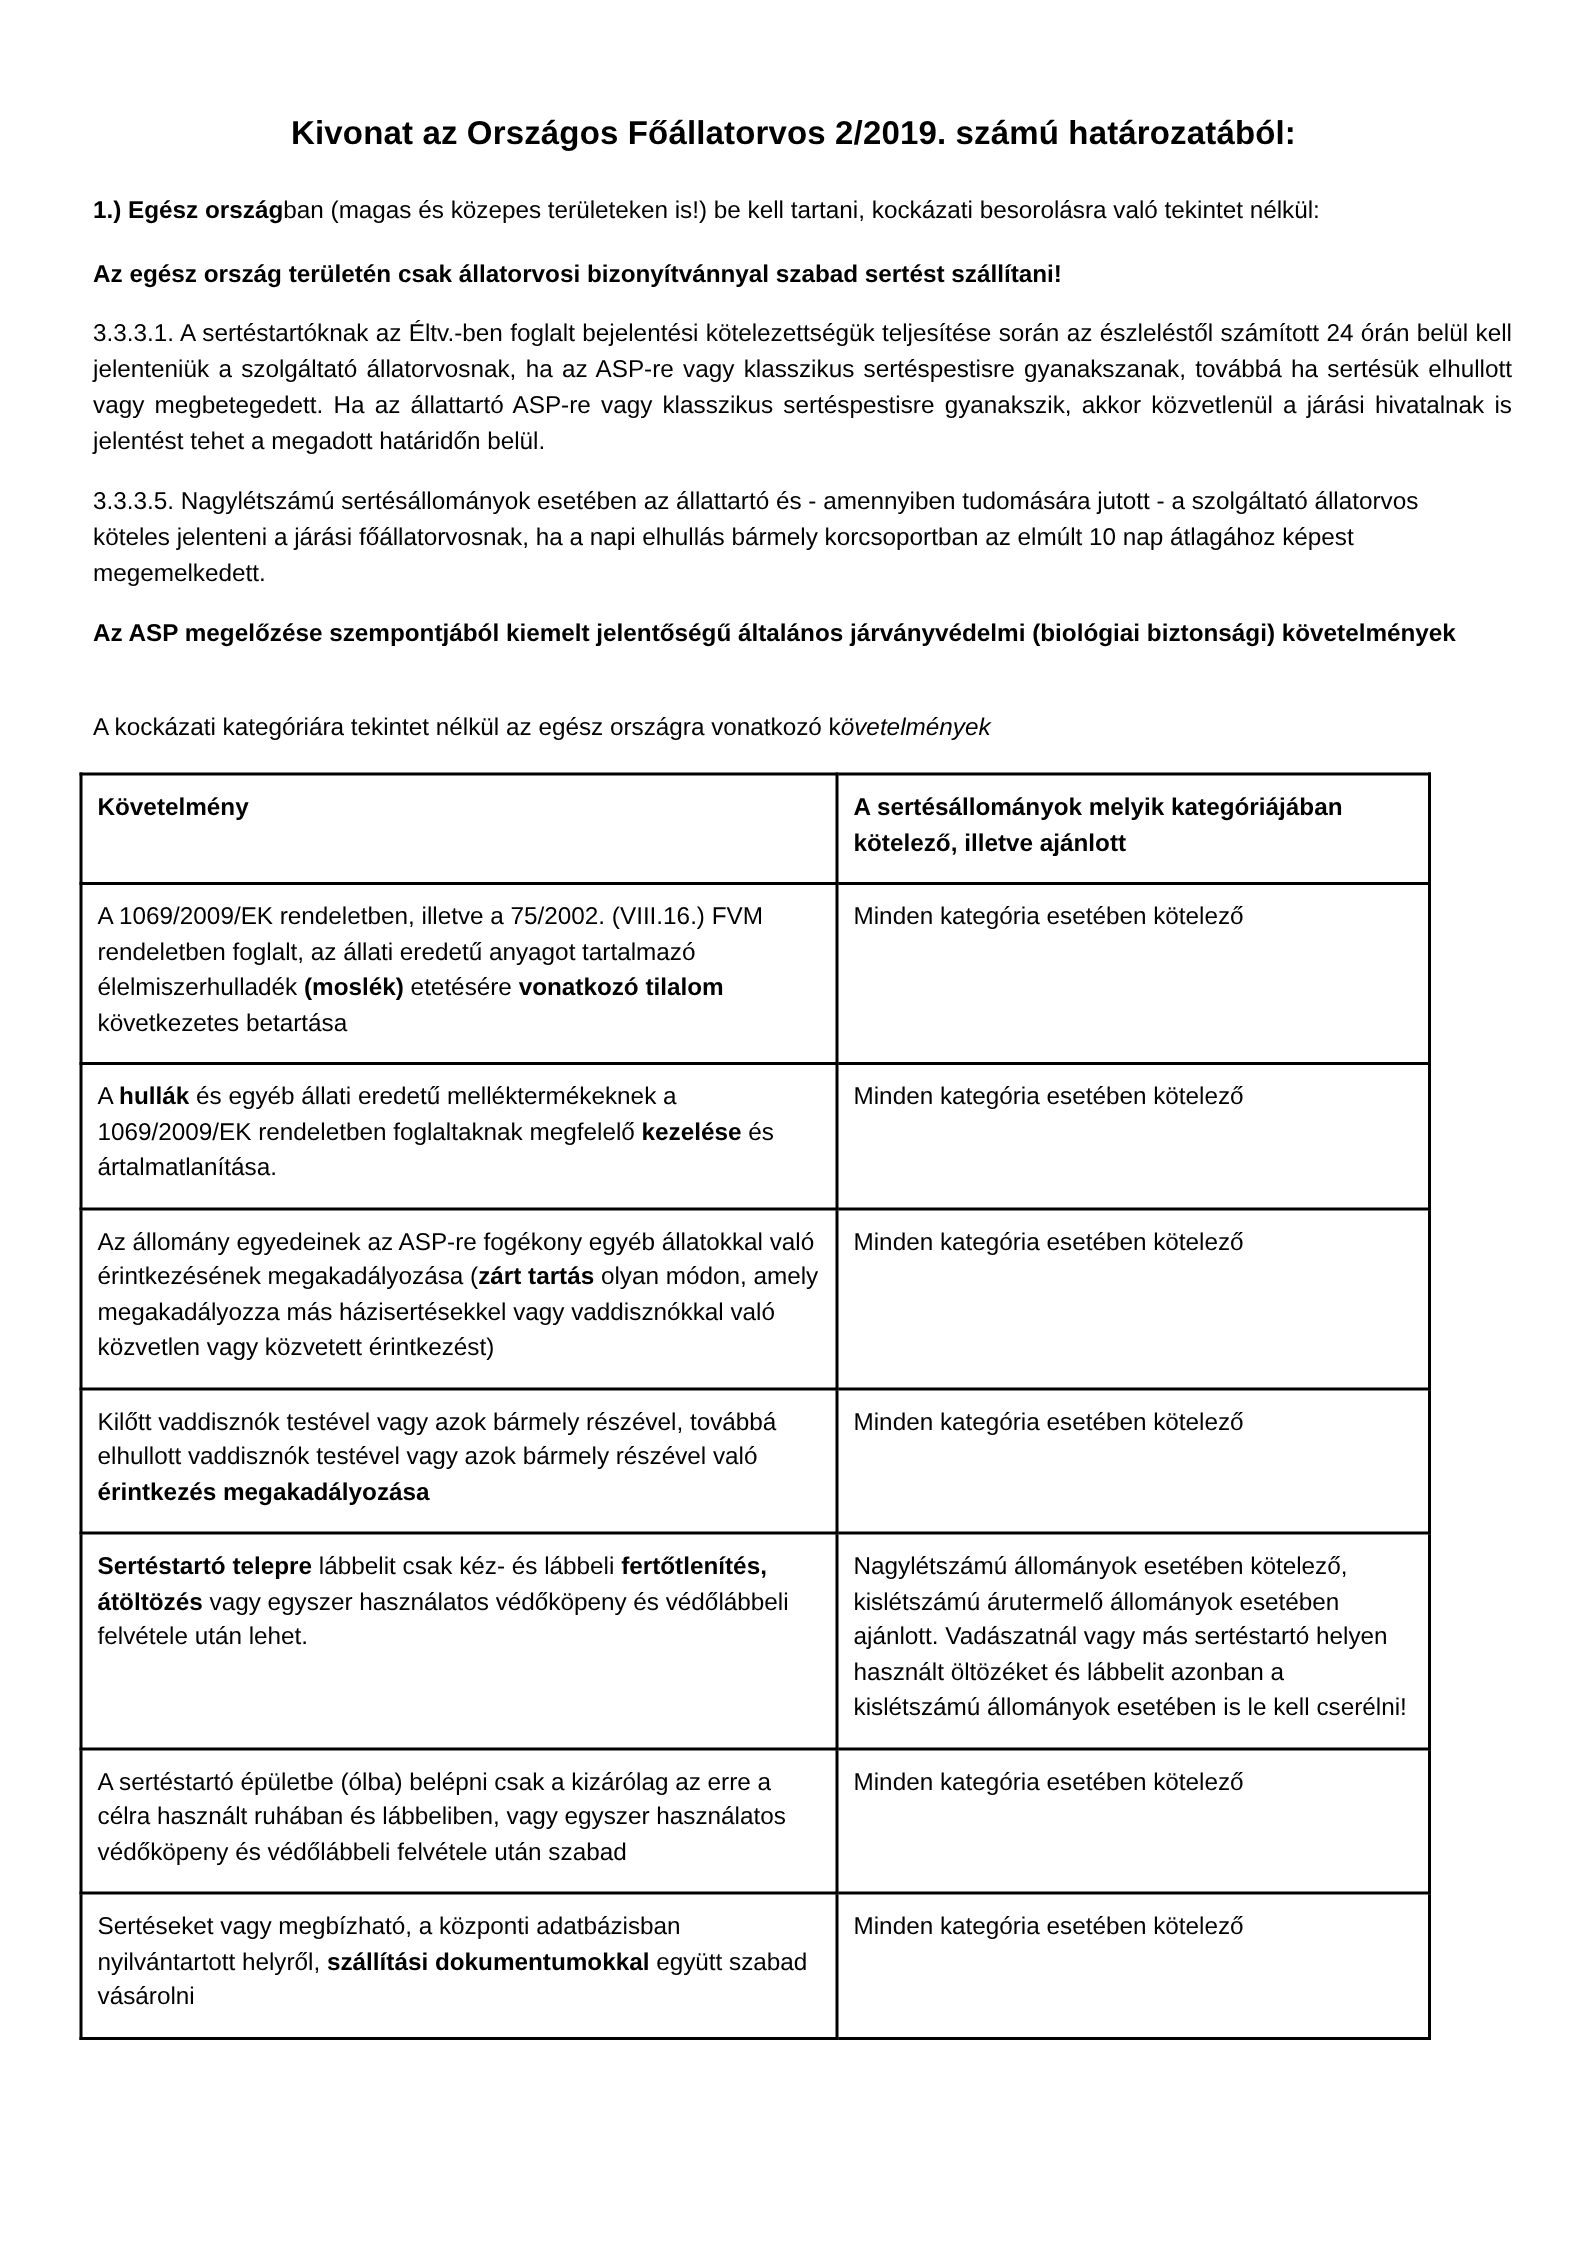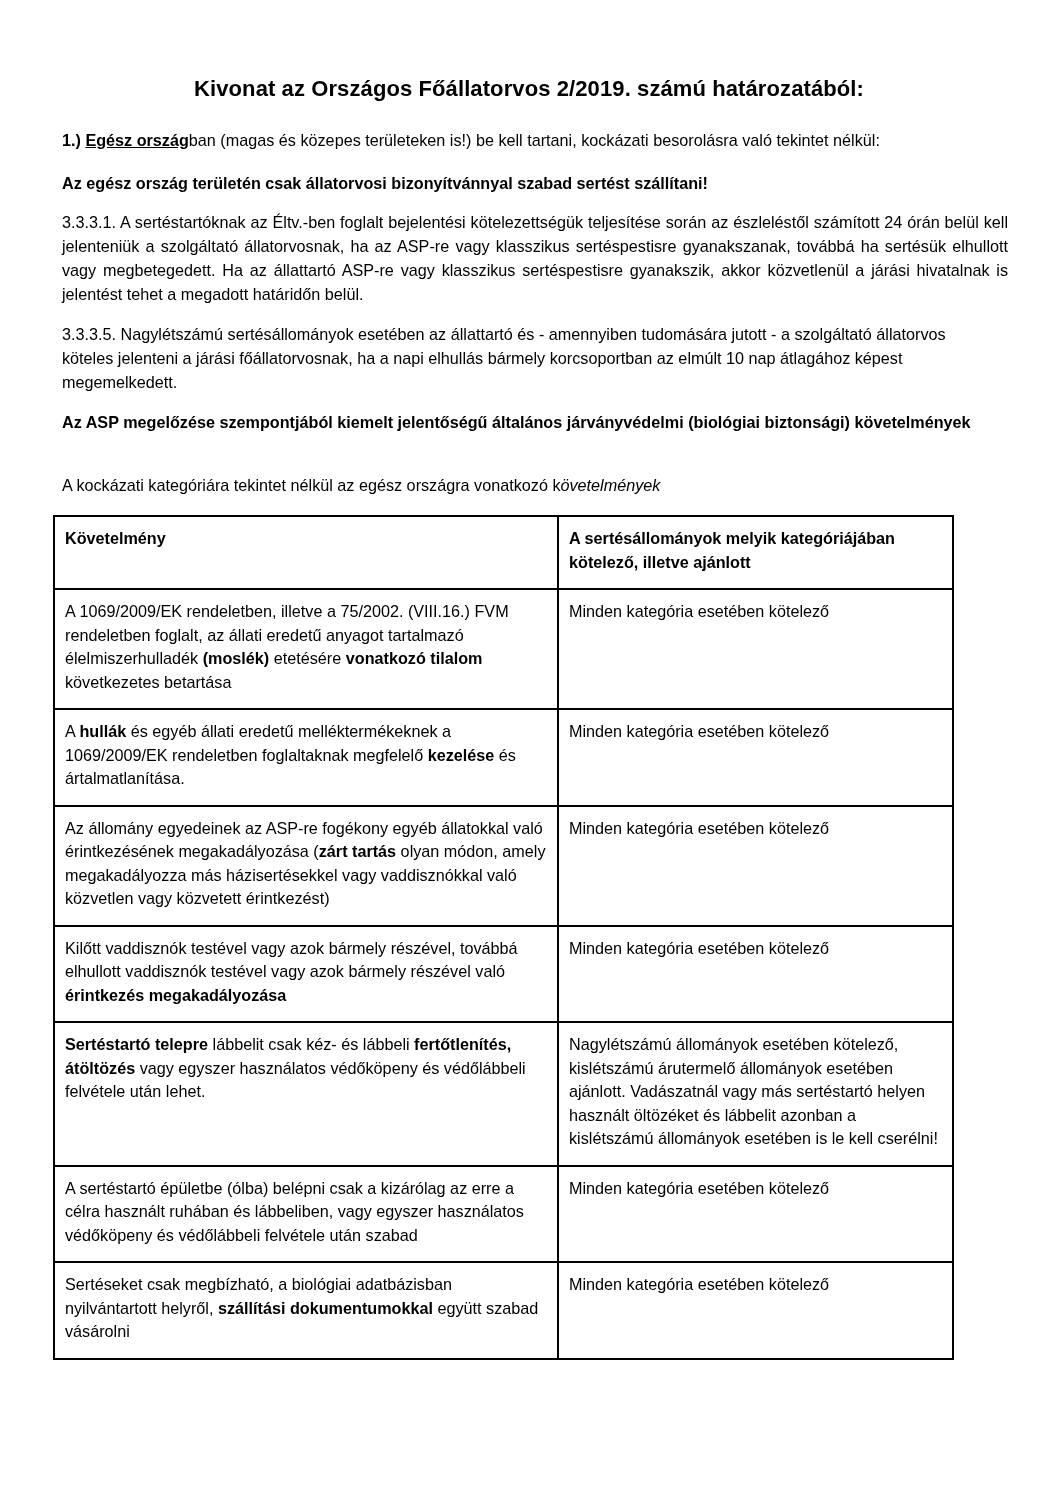--- a/index.html
+++ b/index.html
@@ -8,21 +8,21 @@
     font-family: "Liberation Sans", sans-serif; color: #000;
   }
   .page { position: absolute; left: 0; top: 0; width: 1058px; height: 1497px; }
   .title {
     position: absolute; left: 0; right: 0; top: 76px; text-align: center;
     font-size: 22px; font-weight: bold; letter-spacing: 0.1px;
   }
   .p { position: absolute; left: 62px; width: 946px; font-size: 16.2px; line-height: 24px; }
   .just { text-align: justify; }
   .b { font-weight: bold; }
-  .u { text-decoration: underline; }
+  .u { }
   .i { font-style: italic; }
   table.req {
     position: absolute; left: 53px; top: 515px; width: 901px;
     border-collapse: collapse; font-size: 16.2px; line-height: 23.5px;
   }
   table.req td {
     border: 2px solid #000; vertical-align: top; padding: 10px 10px 14px 10px;
   }
   table.req td.c1 { width: 482px; }
   table.req td.c2 { border-left-width: 1px; border-radius: 31px; }
@@ -74,19 +74,19 @@
         </tr>
         <tr>
           <td class="c1"><span class="b">Sertéstartó telepre</span><span> lábbelit csak kéz- és lábbeli </span><span class="b">fertőtlenítés, átöltözés</span><span> vagy egyszer használatos védőköpeny és védőlábbeli felvétele után lehet.</span></td>
           <td class="c2">Nagylétszámú állományok esetében kötelező, kislétszámú árutermelő állományok esetében ajánlott. Vadászatnál vagy más sertéstartó helyen használt öltözéket és lábbelit azonban a kislétszámú állományok esetében is le kell cserélni!</td>
         </tr>
         <tr>
           <td class="c1"><span>A sertéstartó épületbe (ólba) belépni csak a kizárólag az erre a célra használt ruhában és lábbeliben, vagy egyszer használatos védőköpeny és védőlábbeli felvétele után szabad</span></td>
           <td class="c2">Minden kategória esetében kötelező</td>
         </tr>
         <tr>
-          <td class="c1"><span>Sertéseket csak megbízható, a biológiai adatbázisban nyilvántartott helyről, </span><span class="b">szállítási dokumentumokkal</span><span> együtt szabad vásárolni</span></td>
+          <td class="c1"><span>Sertéseket vagy megbízható, a központi adatbázisban nyilvántartott helyről, </span><span class="b">szállítási dokumentumokkal</span><span> együtt szabad vásárolni</span></td>
           <td class="c2">Minden kategória esetében kötelező</td>
         </tr>
       </tbody>
   </table>
 
 </div>
 
 </body></html>

